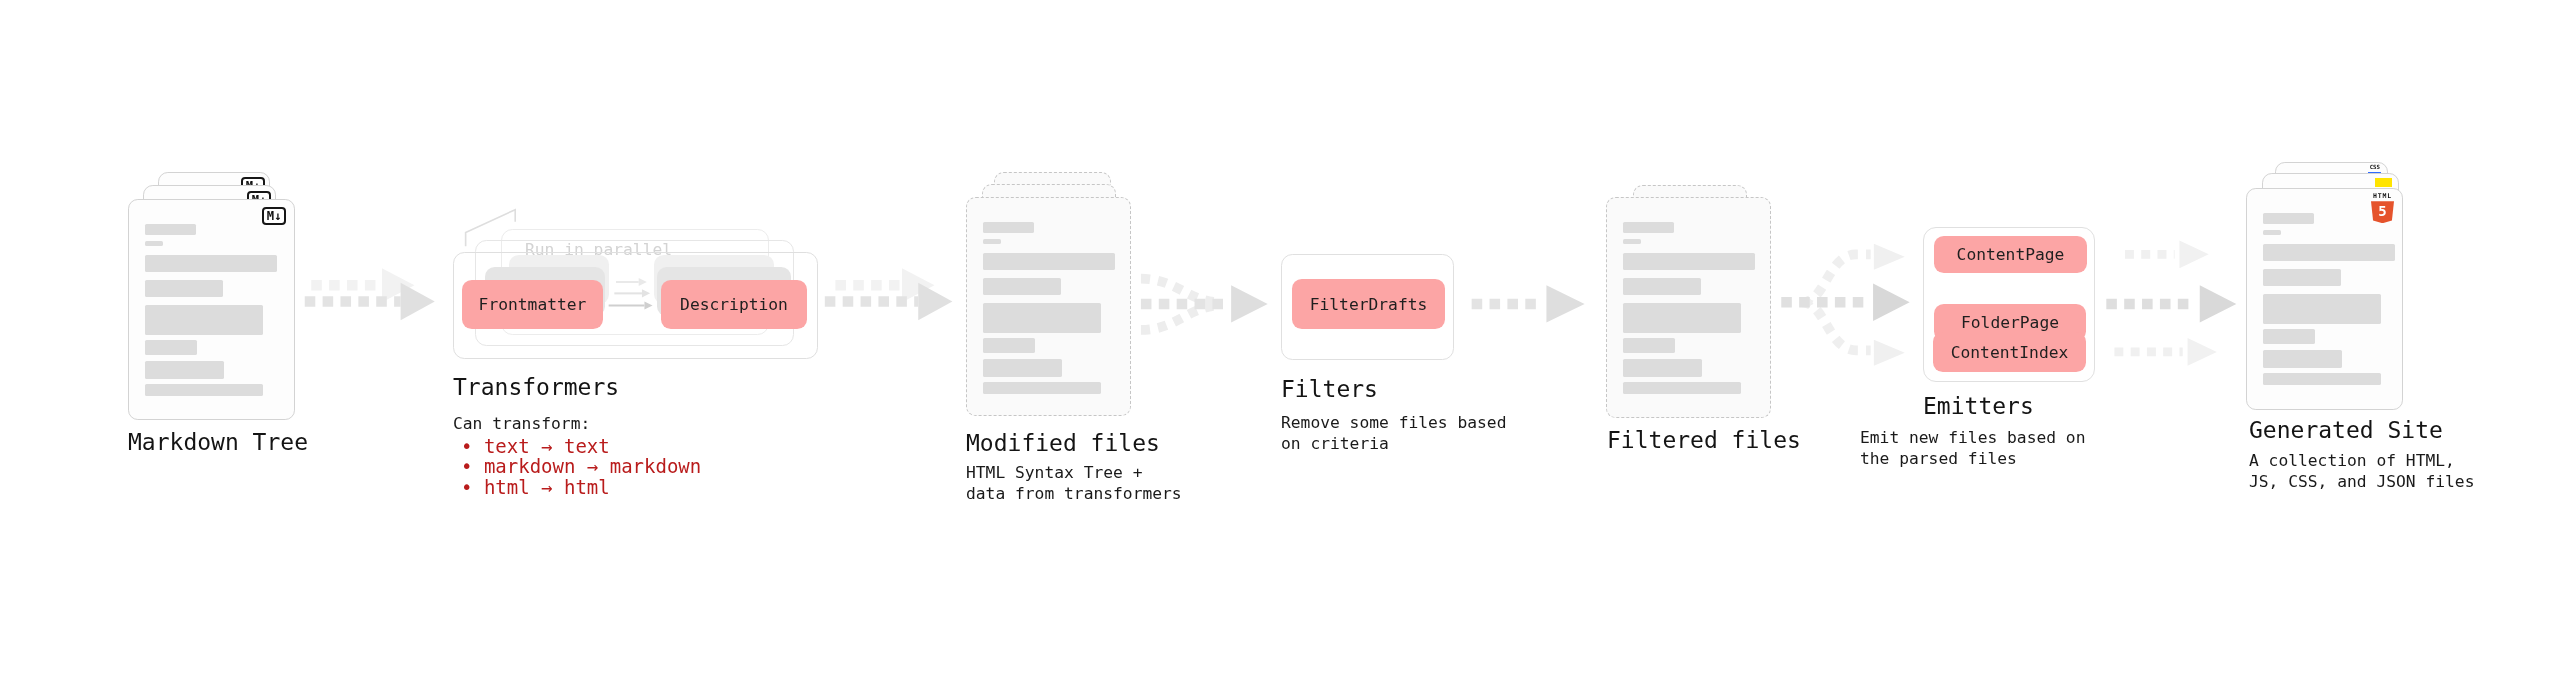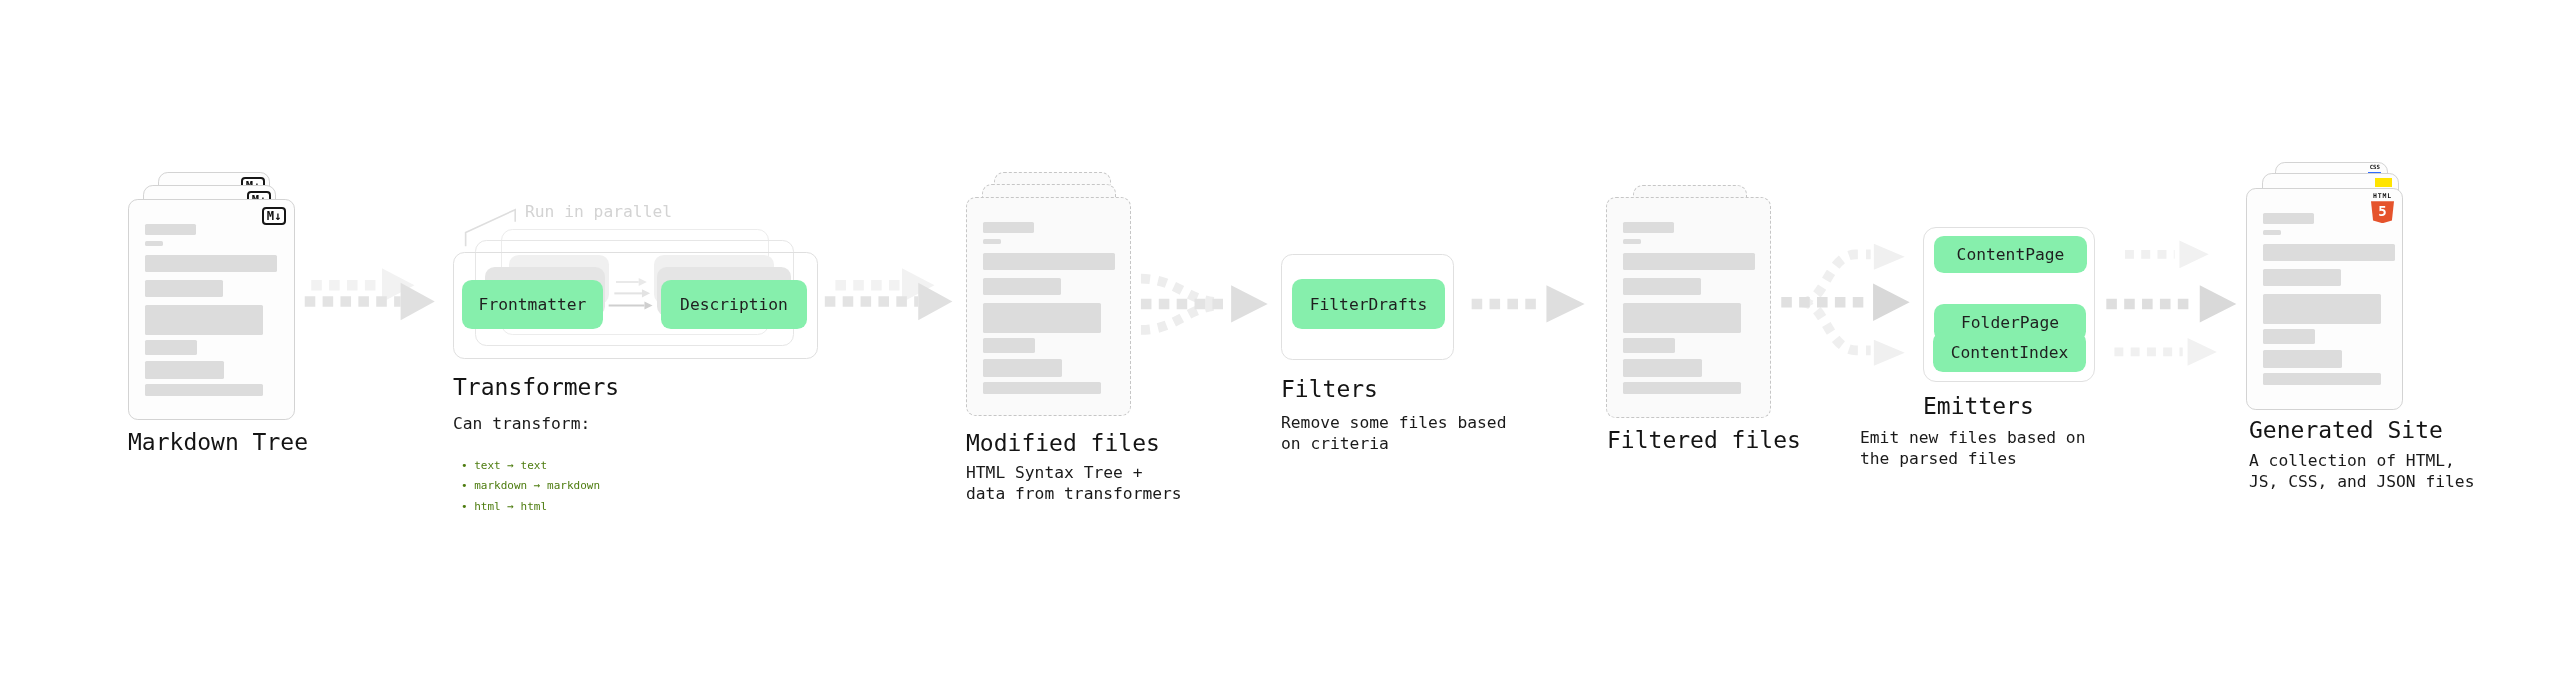--- a/index.html
+++ b/index.html
@@ -31,30 +31,30 @@
     clip-path:polygon(0 0,100% 0,91% 88%,50% 100%,9% 88%);
     color:#ffffff;font-size:14px;font-weight:bold;line-height:20.3px;text-align:center;}
   .js-badge{position:absolute;width:17px;height:9px;background:#ffe400;}
   .css-badge{position:absolute;width:14.6px;text-align:center;}
   .css-word{font-size:5.7px;font-weight:bold;color:#111;line-height:5.7px;}
   .css-bar{width:13px;height:2.4px;background:#2f6bff;margin:0.8px auto 0;}
 
   
   .gbox{position:absolute;border-radius:11.4px;border:1.6px solid #e0e0e0;box-sizing:border-box;background:transparent;}
   .gbox.filled{background:#ffffff;}
-  .btn{position:absolute;background:#86efac;border-radius:9.8px;display:flex;align-items:center;
+  .btn{position:absolute;background:#fca5a5;border-radius:9.8px;display:flex;align-items:center;
     justify-content:center;font-size:16.3px;color:#1f1f1f;white-space:nowrap;}
   .ghost{position:absolute;border-radius:9.8px;}
 
   .stage-label{position:absolute;font-size:23px;color:#141414;white-space:nowrap;}
   .caption{position:absolute;font-size:16.3px;line-height:21px;color:#1a1a1a;white-space:nowrap;}
   .caption .cap-line{white-space:nowrap;}
-  .bullet-list{position:absolute;font-size:11px;line-height:20.3px;color:#4d7c0f;white-space:nowrap;margin-top:20px;}
+  .bullet-list{position:absolute;font-size:19px;line-height:20.3px;color:#b91c1c;white-space:nowrap;}
   .bullet-item::before{content:"• ";}
-  .annotation{position:absolute;font-size:16.3px;color:#d3d3d3;white-space:nowrap;}
+  .annotation{position:absolute;font-size:16.3px;color:#d3d3d3;white-space:nowrap;margin-top:38px;}
 </style>
 </head>
 <body>
 
 <div class="canvas">
 
   <svg class="arrows-layer" width="2576" height="681" viewBox="0 0 3170 838">
 
     <g>
       <line x1="383" y1="351" x2="470" y2="351" stroke="#f2f2f2" stroke-width="13" stroke-dasharray="13 9"></line>

